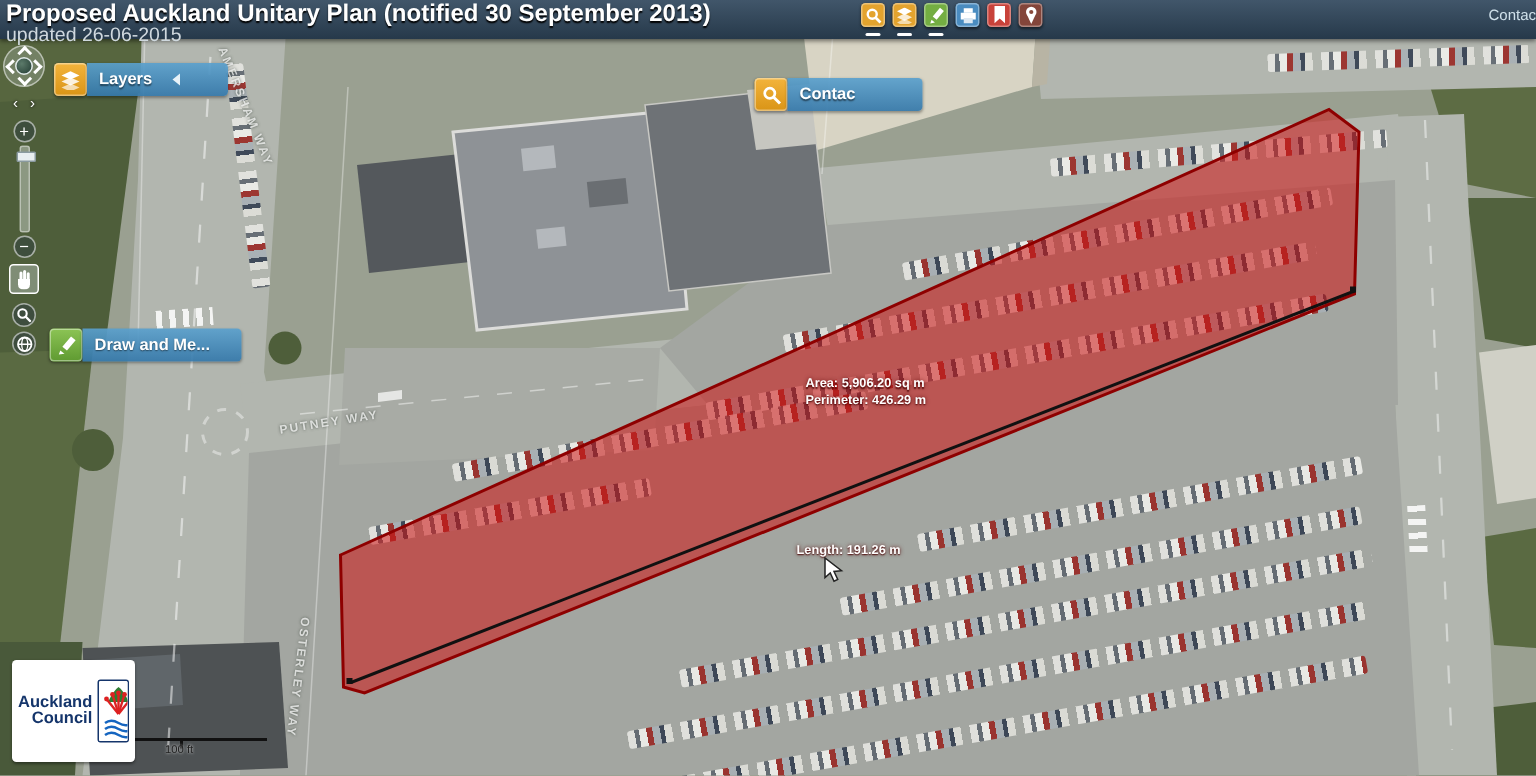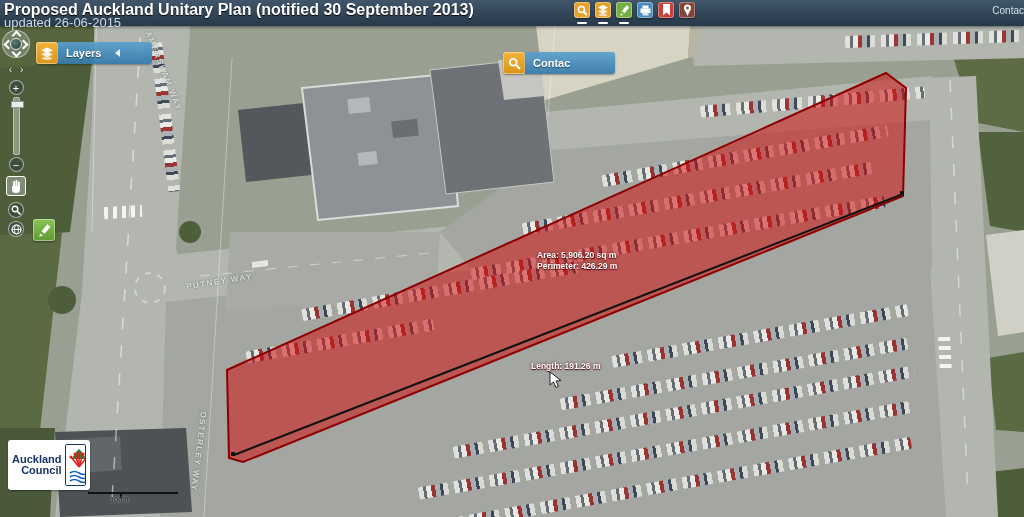--- a/index.html
+++ b/index.html
@@ -80,21 +80,21 @@
   #zoom-handle{position:absolute;left:-3px;top:3px;width:11px;height:5px;background:#e8eef0;
       border:1px solid #8a9aa0;border-radius:1px;cursor:grab;}
   #hand-btn{width:20px;height:20px;border-radius:3px;background:rgba(220,230,232,.35);
       border:1px solid #fff;margin:4px 0 3px 0;display:flex;align-items:center;
       justify-content:center;cursor:pointer;padding:0;}
   .roundbtn{width:16px;height:16px;border-radius:50%;background:rgba(45,60,66,.5);
       border:1px solid rgba(255,255,255,.55);margin-top:3px;display:flex;align-items:center;
       justify-content:center;cursor:pointer;padding:0;}
 
   
-  #logo{position:absolute;left:8px;top:440px;width:82px;height:50px;background:#fff;
+  #logo{position:absolute;left:8px;top:440px;width:82px;height:68px;background:#fff;
       border-radius:3px;box-shadow:0 1px 2px rgba(0,0,0,.4);display:flex;align-items:center;
       padding:0 4px;box-sizing:border-box;z-index:40;}
   #logo .words{color:#15356b;font-weight:bold;font-size:11px;line-height:11px;
       text-align:right;flex:1;}
   #logo .emblem{margin-left:3px;border:1px solid #15356b;border-radius:2px;}
 
   
   #scalebar{position:absolute;left:88px;top:492px;width:90px;z-index:35;}
   #scalebar .line{height:2px;background:#111;}
   #scalebar .tick{position:absolute;left:32px;top:2px;width:1.5px;height:5px;background:#111;}
@@ -278,20 +278,23 @@
   </span>
 </div>
 
 <div class="paneltab" style="left:33px;top:219px;">
   <span class="icon" style="background:linear-gradient(#8cc455,#5f9a31);">
     <svg width="13" height="13">
         <rect x="6" y="0.5" width="4" height="9" fill="#fff" transform="rotate(40 8 5)"></rect>
       <polygon points="2.2,9.6 5,11.8 1.2,12.4" fill="#fff"></polygon>
       </svg>
   </span>
+  <span class="bar" style="width:90px;">
+    <span>Draw and Me...</span>
+  </span>
 </div>
 
 <div id="navctl">
   <div id="pan-ring">
     <span class="hub"></span>
     <span class="chev n"></span>
     <span class="chev s"></span>
     <span class="chev w"></span>
     <span class="chev e"></span>
   </div>

